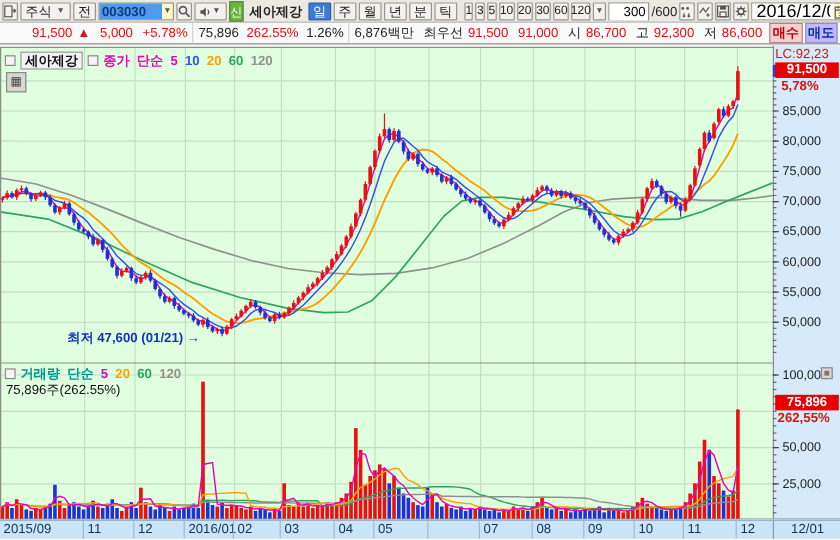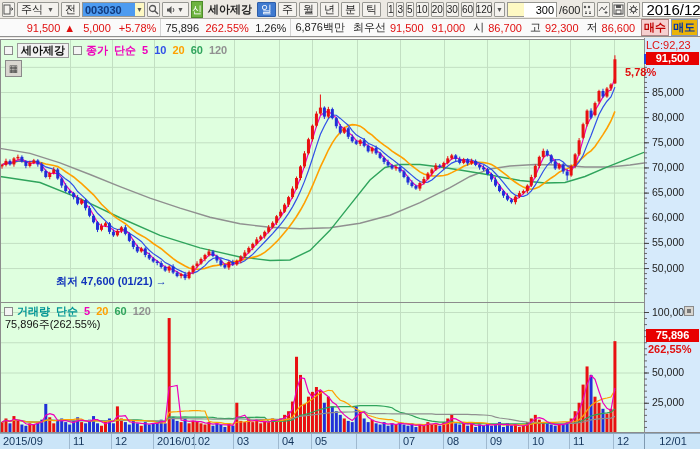--- a/index.html
+++ b/index.html
@@ -12,37 +12,37 @@
   .tbtn{display:inline-flex;align-items:center;justify-content:center;height:15px;
         padding:0 3px;background:#f4f2ee;border:1px solid #979792;border-radius:1px;
         font-size:11px;color:#222;box-sizing:border-box;white-space:nowrap;}
   .tbtn.sq{width:15px;padding:0;}
   .tbtn.active{background:#3f7ad0;border-color:#2d5da8;color:#fff;}
   .tbtn.num{width:16px;padding:0;font-size:10px;}
   .combo{display:inline-flex;align-items:center;height:15px;background:#fef9c3;
          border:1px solid #979792;box-sizing:border-box;}
   .code-input{width:48px;height:13px;border:0;background:#4d9bf0;color:#123a7d;
               font-weight:bold;font-size:11px;padding:0 2px;font-family:inherit;}
-  .num-input{width:28px;height:14px;border:0;text-align:right;font-size:11px;padding:0 2px;font-family:inherit;margin-left:16px;}
+  .num-input{width:28px;height:14px;border:0;text-align:right;font-size:11px;padding:0 2px;font-family:inherit;}
   .date-input{width:62px;height:13px;border:0;font-size:15px;padding:0 3px;font-family:inherit;}
   .caret{font-size:7px;color:#555;padding:0 1px;}
   .badge-new{display:inline-flex;align-items:center;justify-content:center;width:14px;height:15px;
              background:#6db33f;border:1px solid #4d8c2a;color:#fff;font-size:10px;}
   .stock-name{font-weight:bold;padding:0 3px;white-space:nowrap;}
   .sep-v{width:1px;height:13px;background:#b9b6b0;margin:0 1px;}
   
   .row2{height:18px;display:flex;align-items:center;background:#fafafa;
         border-bottom:1px solid #8f8f8f;box-sizing:border-box;font-size:11px;}
   .seg{display:flex;align-items:center;height:100%;border-right:1px solid #d4d4d4;
        padding:0 4px;box-sizing:border-box;white-space:nowrap;}
   .red{color:#e01010;} .blk{color:#222;}
   .gap8{display:inline-block;width:8px;} .gap4{display:inline-block;width:4px;}
   .trade-btn{display:inline-flex;align-items:center;justify-content:center;width:34px;height:15px;
              border:1px solid #b08585;background:#f6cfcf;color:#c00000;font-weight:bold;margin-left:2px;}
-  .trade-btn.sell{background:#eab308;border-color:#8596b8;color:#0033aa;font-family:Liberation Mono, monospace;}
+  .trade-btn.sell{background:#c4b5fd;border-color:#8596b8;color:#0033aa;font-family:Liberation Mono, monospace;}
   
   #chart-wrap{position:absolute;left:0;top:38px;width:700px;height:412px;background:#ffffff;}
   #chart-svg{position:absolute;left:0;top:0;}
   .overlay{position:absolute;pointer-events:none;}
   .legend{display:flex;align-items:center;gap:4px;font-size:11px;font-weight:bold;}
   .chk{width:7px;height:7px;border:1px solid #8a8a8a;background:#f4f4f4;display:inline-block;pointer-events:auto;}
   .name-box{border:1px solid #9a9a9a;background:#f2f2f2;color:#111;padding:0 3px;height:13px;
             display:inline-flex;align-items:center;font-weight:bold;}
   .grid-btn{position:absolute;left:5px;top:22px;width:15px;height:15px;background:#d9d6d0;
             border:1px solid #8a8a8a;color:#444;font-size:10px;display:flex;align-items:center;
@@ -835,21 +835,21 @@
   </div>
   <div class="overlay" style="left:5px;top:279px;font-size:11px;color:#111;">75,896주(262.55%)</div>
 
   <div class="anno" style="left:56px;top:236px;color:#1133bb;">
     <span>최저 47,600 (01/21)</span>
     <span> →</span>
   </div>
 
   <div class="lc-label" style="left:646px;top:1px;">LC:92,23</div>
   <div class="price-badge" style="left:646px;top:14px;width:53px;height:13px;">91,500</div>
-  <div class="axis-sub" style="left:625px;top:28px;text-align:center;">5,78%</div>
+  <div class="axis-sub" style="left:651px;top:28px;text-align:center;">5,78%</div>
   <div class="price-badge" style="left:646px;top:291px;width:53px;height:13px;">75,896</div>
   <div class="axis-sub" style="left:648px;top:305px;">262,55%</div>
   <div class="vol-axis-btn" style="left:684px;top:268px;"></div>
 
   <div id="xband">
     <div id="xband-end"></div>
     <div class="xlast">12/01</div>
   <div class="xlab" style="left: 3px;">2015/09</div>
       <div class="xsep" style="left: 69px;"></div>
       <div class="xlab" style="left: 73px;">11</div>

